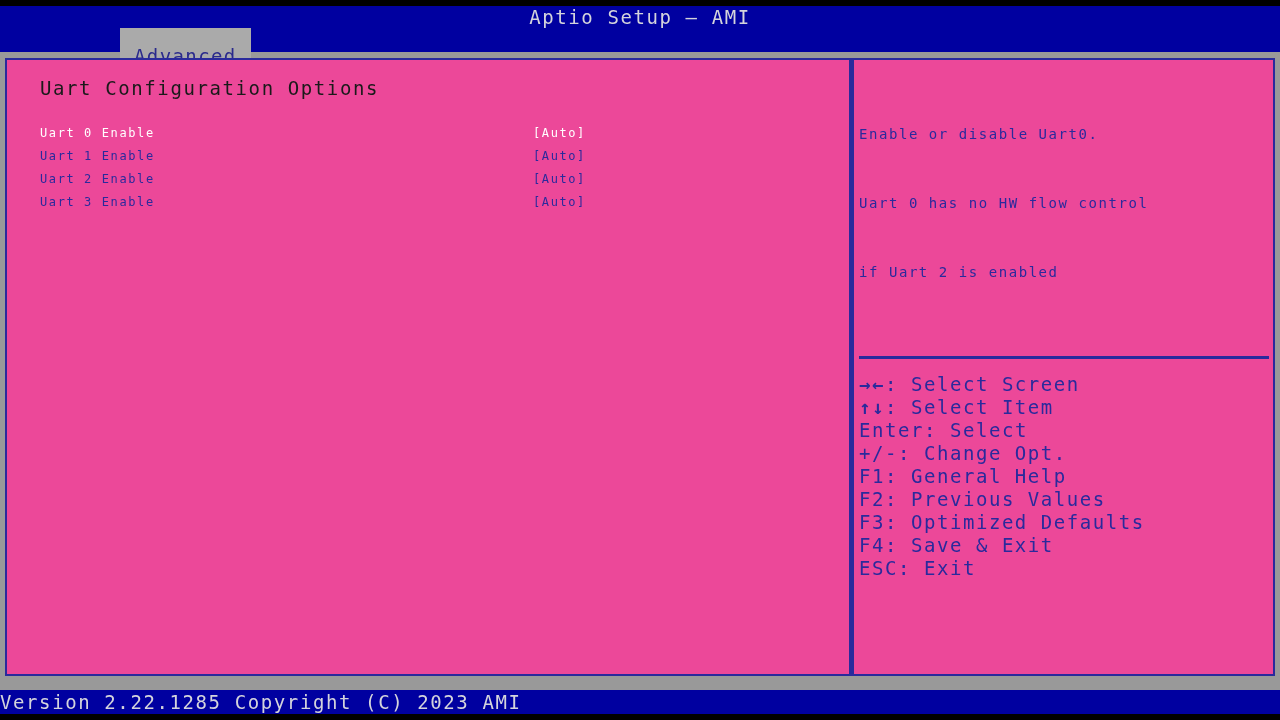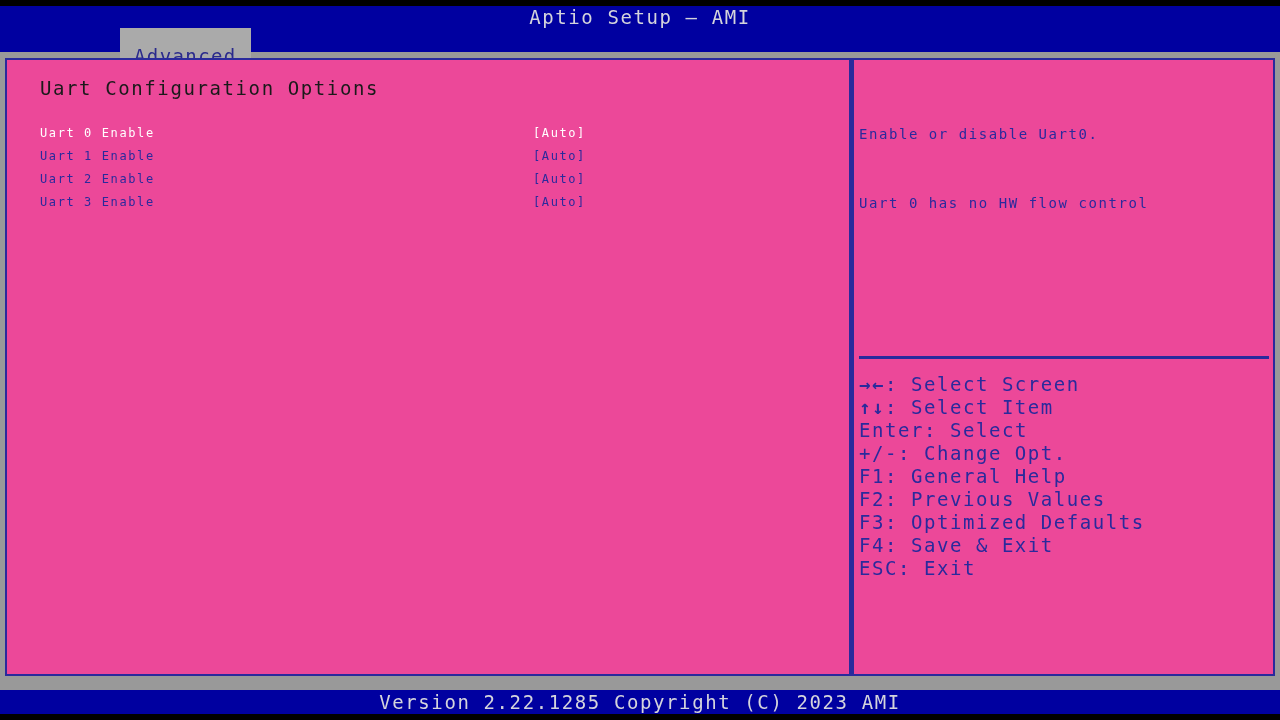--- a/index.html
+++ b/index.html
@@ -187,21 +187,20 @@
     height: 24px;
     background: #0000a0;
   }
   .footer-text {
     position: absolute;
     left: 0;
     top: 690px;
     width: 1280px;
     height: 24px;
     line-height: 24px;
-    text-align: center;
     color: #d4d4dc;
     font-size: 19px;
     letter-spacing: 1.6px;
     white-space: pre;
   }
 </style>
 </head>
 <body>
 
 <div id="screen">
@@ -241,20 +240,21 @@
       </div>
 
     </div>
   </div>
 
   <div class="panel panel-right">
 
     <div class="help-text">
       <span class="help-line">Enable or disable Uart0.</span>
       <span class="help-line">Uart 0 has no HW flow control</span>
+      <span class="help-line">if Uart 2 is enabled</span>
     </div>
 
     <div class="hr-sep"></div>
 
     <div class="keylist">
       <div class="keyrow"><span class="key-glyph">→←</span><span>: Select Screen</span></div>
       <div class="keyrow"><span class="key-glyph">↑↓</span><span>: Select Item</span></div>
       <div class="keyrow"><span>Enter</span><span>: Select</span></div>
       <div class="keyrow"><span>+/-</span><span>: Change Opt.</span></div>
       <div class="keyrow"><span>F1</span><span>: General Help</span></div>

